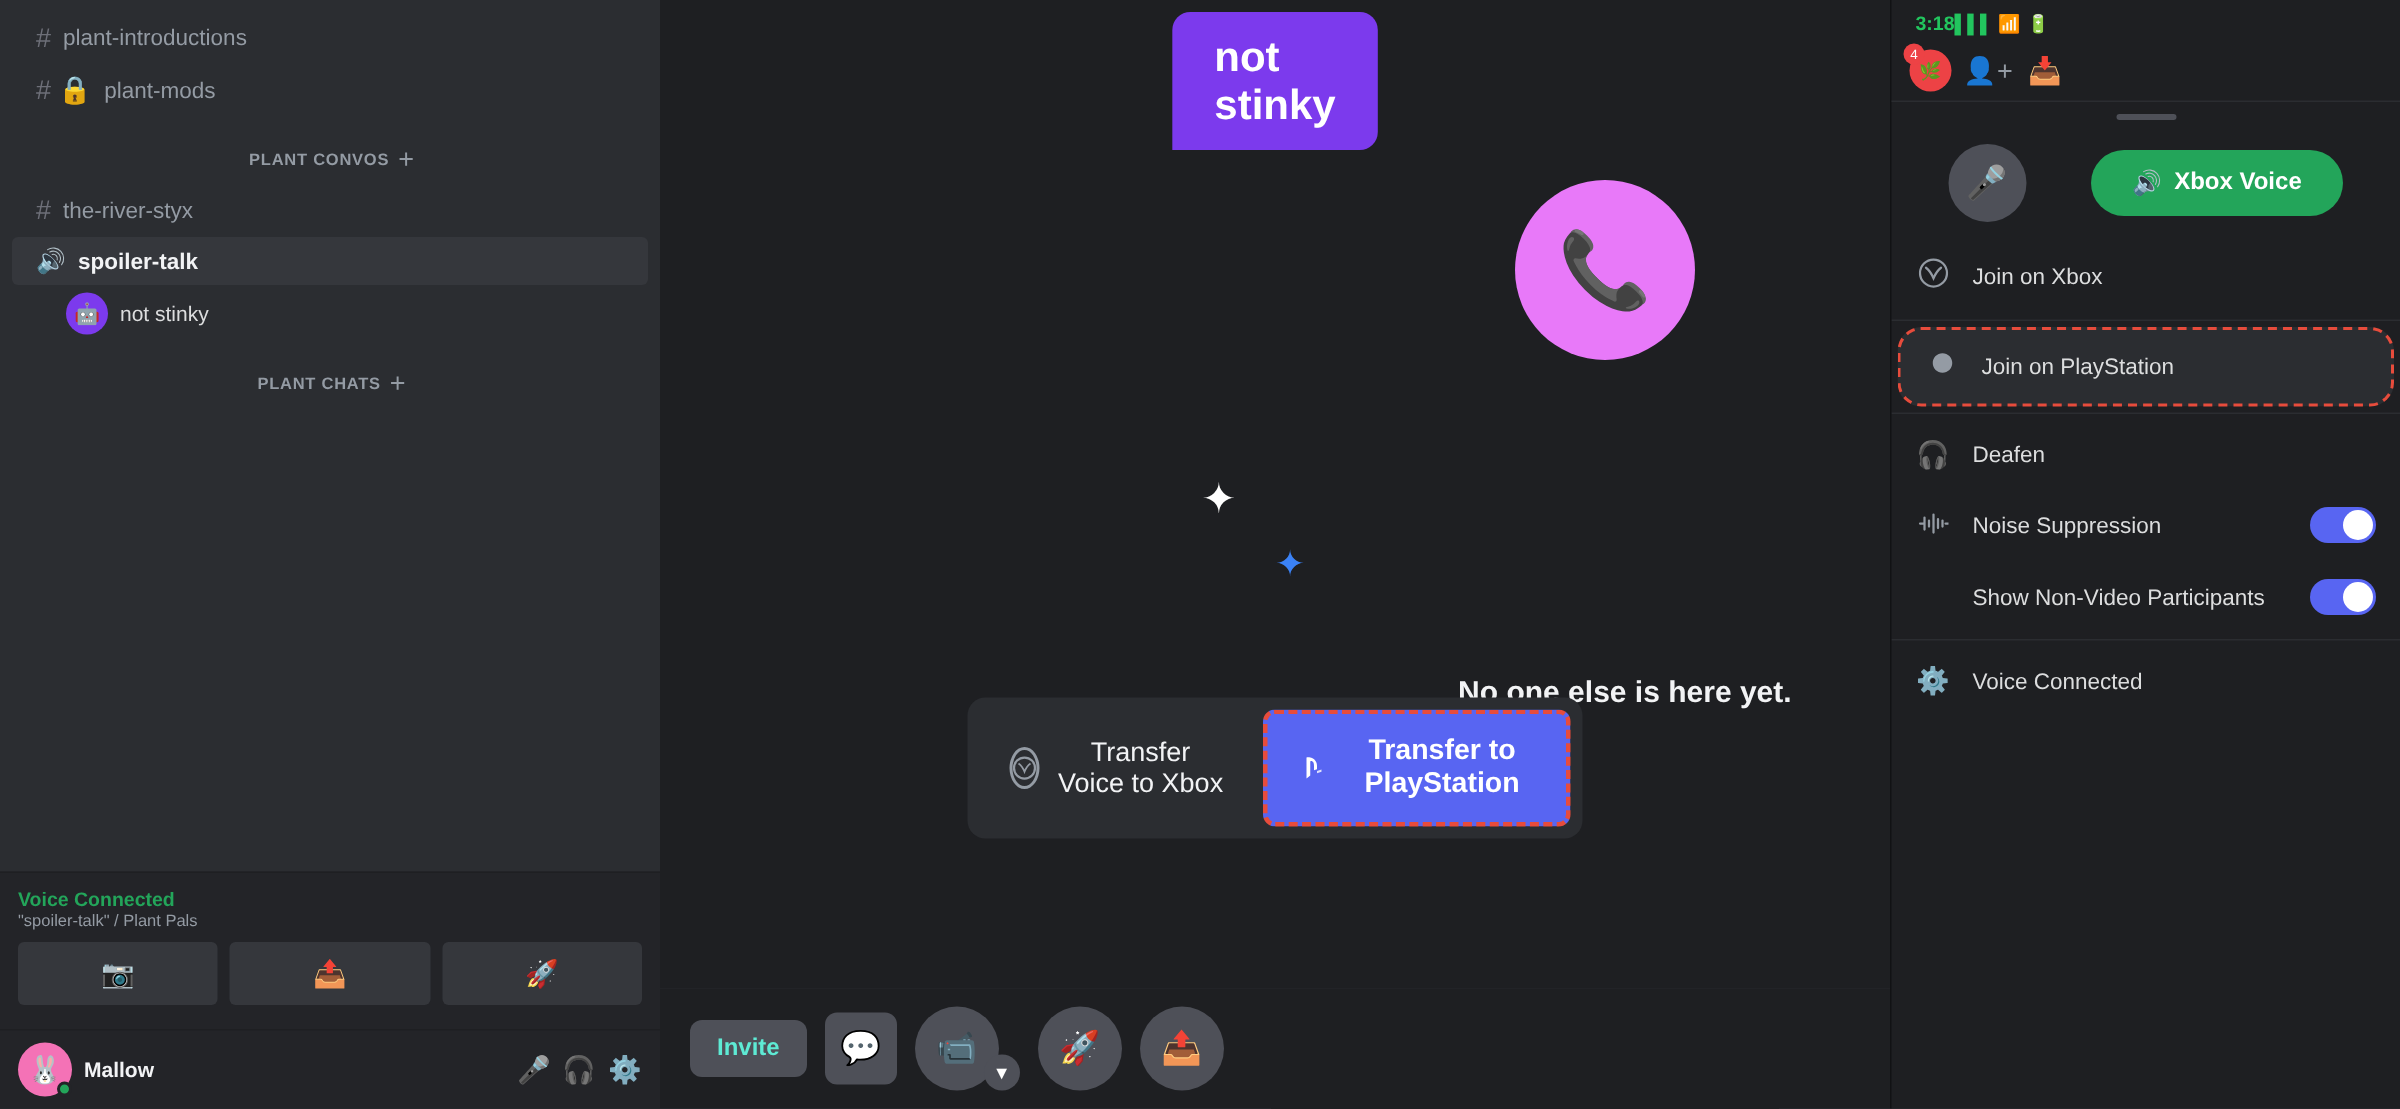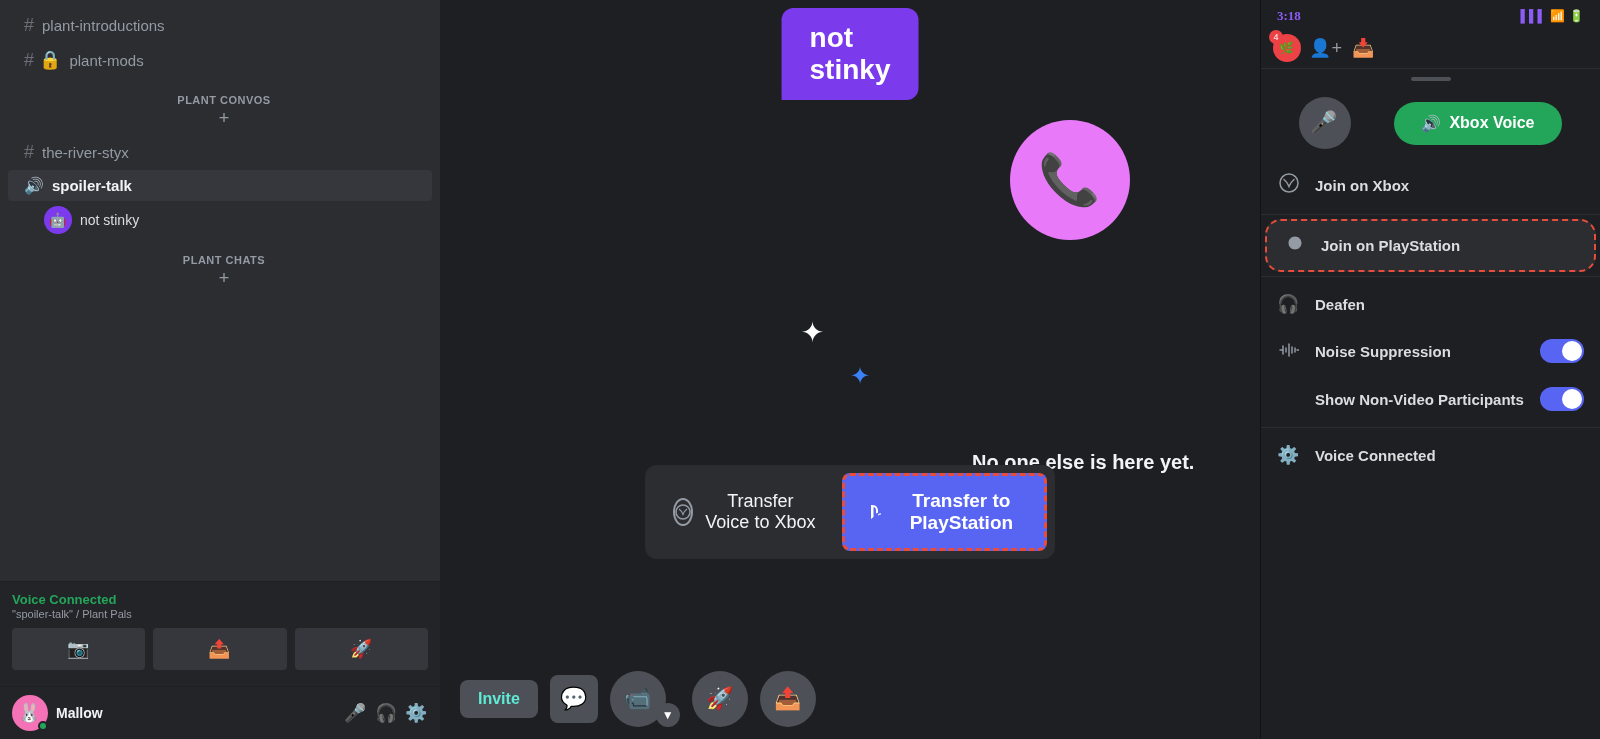--- a/index.html
+++ b/index.html
@@ -49,21 +49,20 @@
     .section-header {
       display: flex;
       align-items: center;
       justify-content: center;
       padding: 16px 8px 4px 16px;
       font-size: 11px;
       font-weight: 700;
       text-transform: uppercase;
       color: #949ba4;
       letter-spacing: 0.5px;
-      flex-direction: column;
     }
     .section-header .plus-btn {
       cursor: pointer;
       font-size: 18px;
       color: #949ba4;
       background: none;
       border: none;
       padding: 2px 6px;
     }
 
@@ -350,27 +349,25 @@
       background: #1e1f22;
       border-left: 1px solid #111214;
       display: flex;
       flex-direction: column;
       height: 739px;
       flex-shrink: 0;
     }
 
     .mobile-status-bar {
       display: flex;
-      justify-content: space-between;
       align-items: center;
       padding: 8px 16px 4px;
       font-size: 13px;
       font-weight: 600;
-      color: #8b5cf6;
-      font-family: Liberation Serif, serif;
+      color: #22c55e;
     }
     .status-icons {
       display: flex;
       gap: 4px;
       align-items: center;
       font-size: 12px;
     }
 
     .mobile-header {
       display: flex;
@@ -456,21 +453,20 @@
       overflow-y: auto;
     }
     .mobile-menu-item {
       display: flex;
       align-items: center;
       padding: 12px 16px;
       cursor: pointer;
       font-size: 15px;
       color: #dcddde;
       gap: 14px;
-      font-weight: bold;
     }
     .mobile-menu-item.highlighted {
       background: #2b2d31;
       border: 2px dashed #e74c3c;
       border-radius: 16px;
       margin: 0 4px;
     }
     .mobile-menu-item .item-icon { font-size: 18px; color: #949ba4; width: 24px; text-align: center; }
     .mobile-menu-item .item-label { flex: 1; }
 

